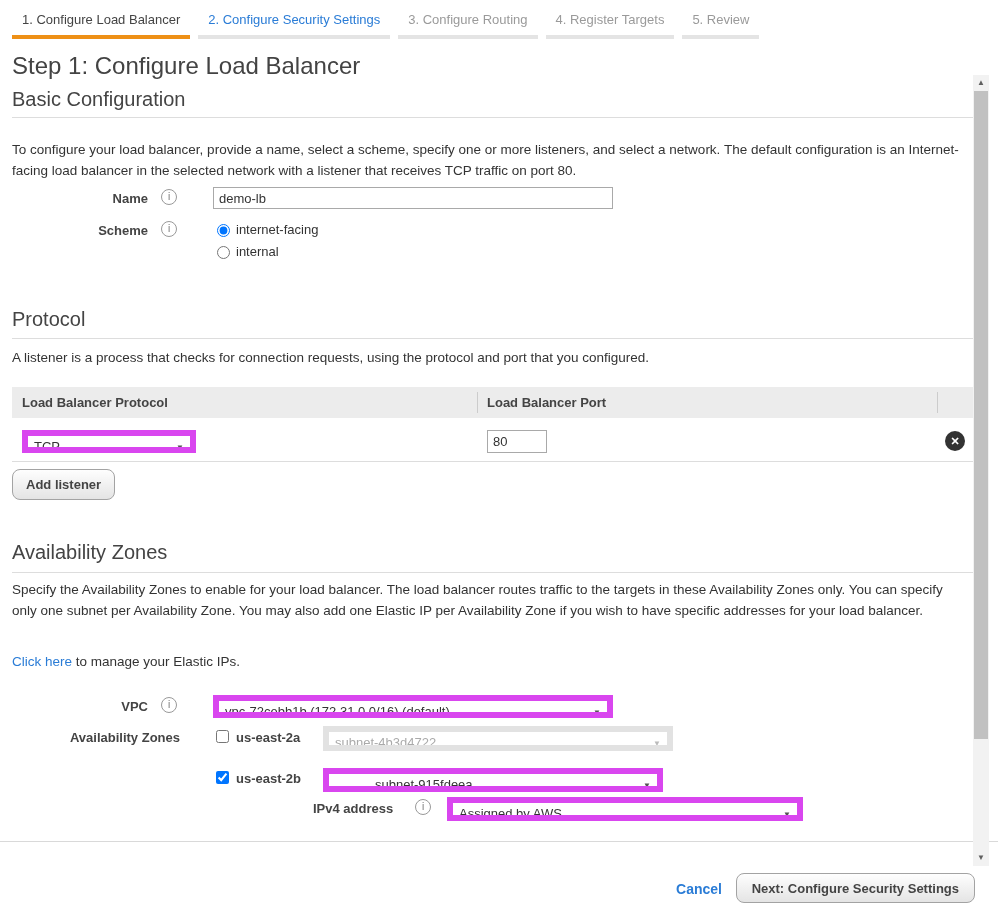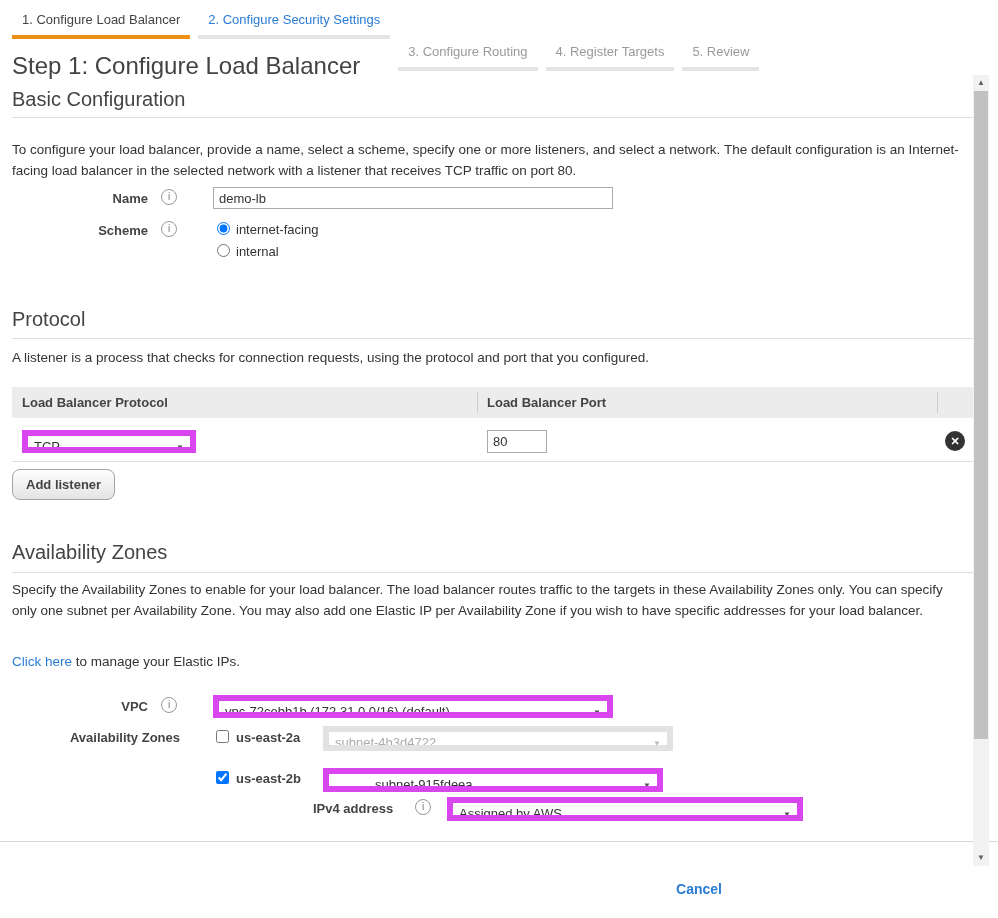--- a/index.html
+++ b/index.html
@@ -8,38 +8,38 @@
   #app { position:relative; width:998px; height:918px; overflow:hidden; background:#fff; }
 
   
   .tabbar { position:absolute; top:8px; left:12px; display:flex; }
   .tab { margin-right:8px; cursor:pointer; }
   .tab .tab-label { display:block; padding:4px 10px 8px 10px; font-size:13px; white-space:nowrap;text-align:center; }
   .tab .tab-underline { display:block; height:4px; background:#e4e4e4; }
   .tab.active .tab-label { color:#444; }
   .tab.active .tab-underline { background:#ee9016; }
   .tab.linked .tab-label { color:#2a7cd6; }
-  .tab.rest .tab-label { color:#9a9a9a;margin-top:32px; }
+  .tab.rest .tab-label { color:#9a9a9a; }
 
   
   .step-title { position:absolute; left:12px; top:52px; font-size:24px; font-weight:400; color:#434343; }
   .section-heading { position:absolute; left:12px; font-size:20px; font-weight:400; color:#444; }
   .hr { position:absolute; left:12px; width:961px; border-top:1px solid #ddd; }
   .para { position:absolute; left:12px; width:952px; font-size:13.5px; line-height:21px; color:#333; }
 
   
   #scrollwrap { position:absolute; left:0; top:0; width:998px; height:842px; overflow:hidden; border-bottom:1px solid #d9d9d9; }
 
   
   .flabel { position:absolute; font-weight:bold; color:#444; text-align:right; }
   .info-icon { position:absolute; width:16px; height:16px; border:1px solid #999; border-radius:50%;
                color:#777; font-size:10px; line-height:14px; text-align:center; background:#fff; }
   .text-input { position:absolute; height:22px; border:1px solid #a9a9a9; padding:0 5px; font-size:13px;
                 font-family:"Liberation Sans", sans-serif; color:#333; background:#fff; }
-  .radio-row { position:absolute; display:flex; align-items:flex-start; color:#333; }
+  .radio-row { position:absolute; display:flex; align-items:flex-end; color:#333; }
   .radio-row input { margin-right:6px; }
   .sel { position:absolute; height:23px; border:6px solid #d946ef; background:#fff; color:#333;
          padding:3px 18px 0 6px; font-size:13px; cursor:pointer; white-space:nowrap; overflow:hidden; }
   .sel .caret { position:absolute; right:6px; top:7px; font-size:8px; color:#555; }
   .sel.disabled { border-color:#e2e2e2; color:#aaa; cursor:default; }
   .sel.disabled .caret { color:#bbb; }
 
   
   .tbl-header { position:absolute; left:12px; top:387px; width:961px; height:31px; background:#ececec; }
   .tbl-header .th { position:absolute; top:8px; font-weight:bold; color:#444; }
@@ -186,14 +186,15 @@
 
   </div>
 
   <div id="vscroll">
     <div class="arrow up">▲</div>
     <div class="thumb"></div>
     <div class="arrow down">▼</div>
   </div>
 
   <a class="link" id="footer-cancel">Cancel</a>
+  <button class="btn" id="footer-next">Next: Configure Security Settings</button>
 
 </div>
 
 </body></html>

